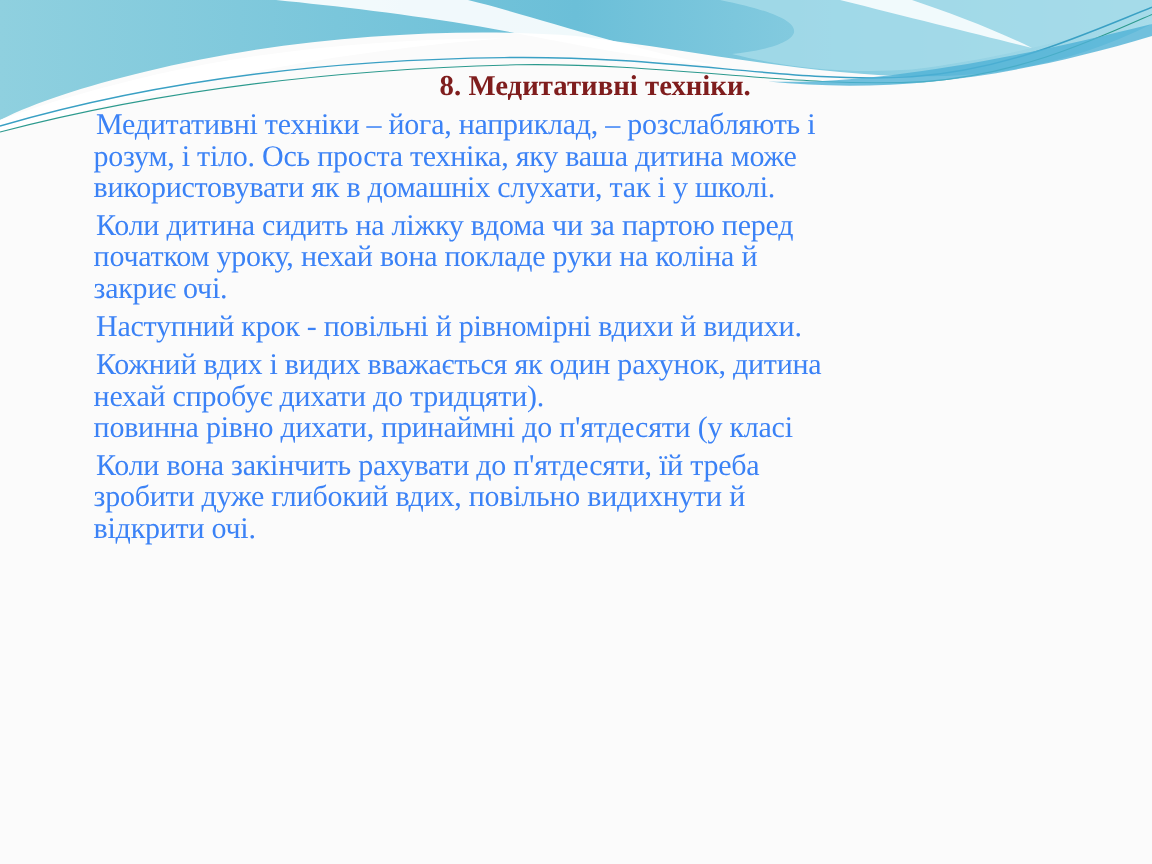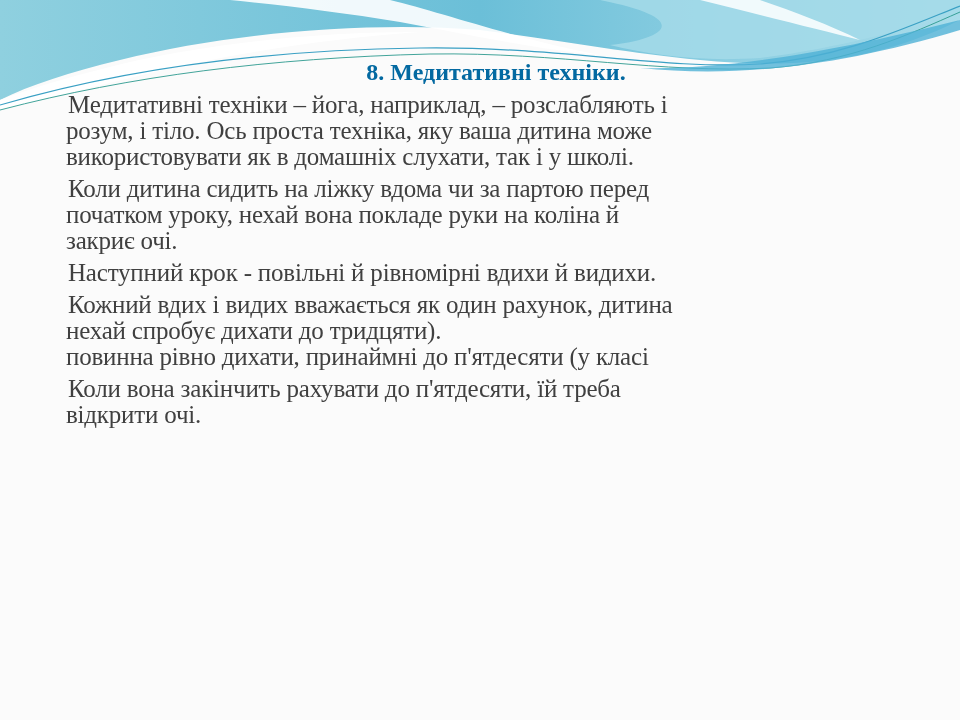--- a/index.html
+++ b/index.html
@@ -26,33 +26,33 @@
     }
     .content {
       position: absolute;
       left: 62px;
       top: 56px;
       width: 860px;
       font-family: "DejaVu Serif", "Liberation Serif", serif;
     }
     .title {
       text-align: center;
-      color: #0369a1;
+      color: #7f1d1d;
       font-weight: bold;
       font-size: 24px;
       line-height: 32px;
       margin: 0 0 4px 0;
       padding-left: 8px;
       font-family: "Liberation Serif", "DejaVu Serif", serif;
     }
     .para {
-      margin: 0 0 6px 4px;
+      margin: 0 0 6px 16px;
       font-size: 25px;
       line-height: 26px;
-      color: #404040;
+      color: #3b82f6;
       text-indent: 0;
       letter-spacing: -0.2px;
       font-family: "Liberation Serif", "DejaVu Serif", serif;
     }
     .para .line {
       display: block;
       white-space: nowrap;
     }
     .para .line.first {
       padding-left: 2px;
@@ -111,16 +111,17 @@
 
     <div class="para">
       <span class="line first"> Кожний вдих і видих вважається як один рахунок, дитина</span>
       <span class="line">нехай спробує дихати до тридцяти).</span>
       <span class="line">повинна рівно дихати, принаймні до п'ятдесяти (у класі</span>
     </div>
 
 
     <div class="para">
       <span class="line first"> Коли вона закінчить рахувати до п'ятдесяти, їй треба</span>
+      <span class="line">зробити дуже глибокий вдих, повільно видихнути й</span>
       <span class="line">відкрити очі.</span>
     </div>
   </div>
 </div>
 
 </body></html>

